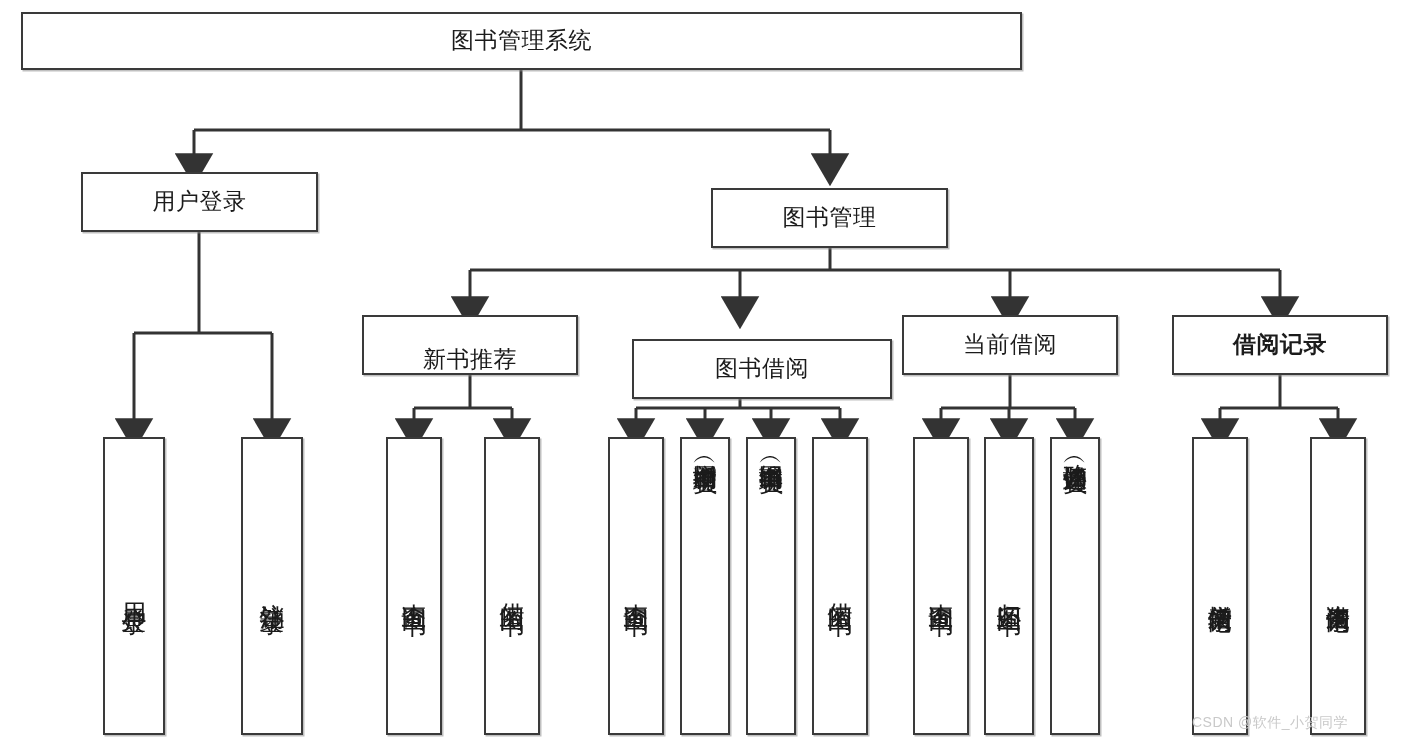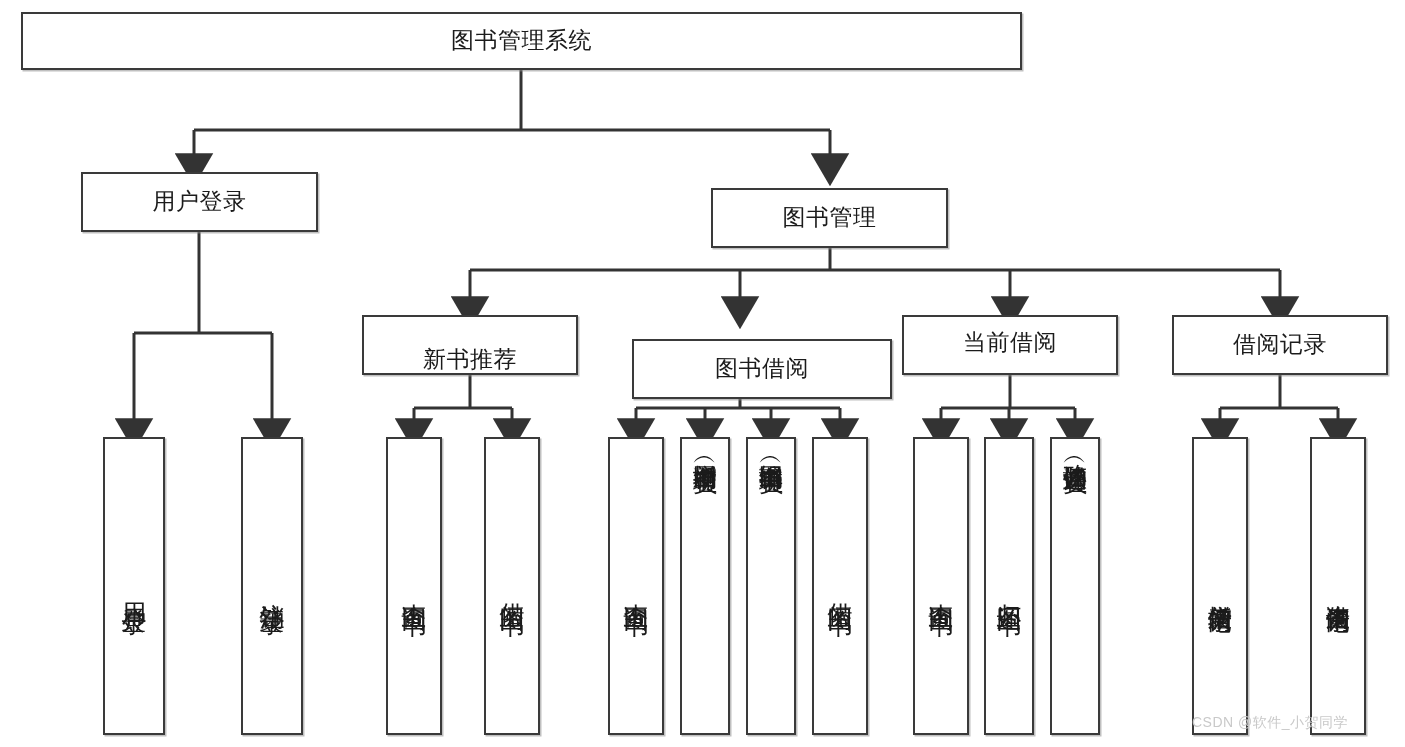--- a/index.html
+++ b/index.html
@@ -140,24 +140,24 @@
   <div class="node h-node" style="left:711px; top:188px; width:237px; height:60px;">
     <span class="node-label">图书管理</span>
   </div>
 
   <div class="node h-node" style="left:362px; top:315px; width:216px; height:60px;align-items:flex-end;">
     <span class="node-label">新书推荐</span>
   </div>
   <div class="node h-node" style="left:632px; top:315px; width:260px; height:60px;margin-top:24px;">
     <span class="node-label">图书借阅</span>
   </div>
-  <div class="node h-node" style="left:902px; top:315px; width:216px; height:60px;font-family:Liberation Mono, monospace;">
+  <div class="node h-node" style="left:902px; top:315px; width:216px; height:60px;">
     <span class="node-label">当前借阅</span>
   </div>
-  <div class="node h-node" style="left:1172px; top:315px; width:216px; height:60px;">
+  <div class="node h-node" style="left:1172px; top:315px; width:216px; height:60px;font-weight:bold;">
     <span class="node-label">借阅记录</span>
   </div>
 
   <div class="node v-node" style="left:103px; top:437px; width:62px; height:298px; align-items:center;">
     <span class="node-label">用户登录</span>
   </div>
   <div class="node v-node" style="left:241px; top:437px; width:62px; height:298px; align-items:center;">
     <span class="node-label">注销登录</span>
   </div>
 

